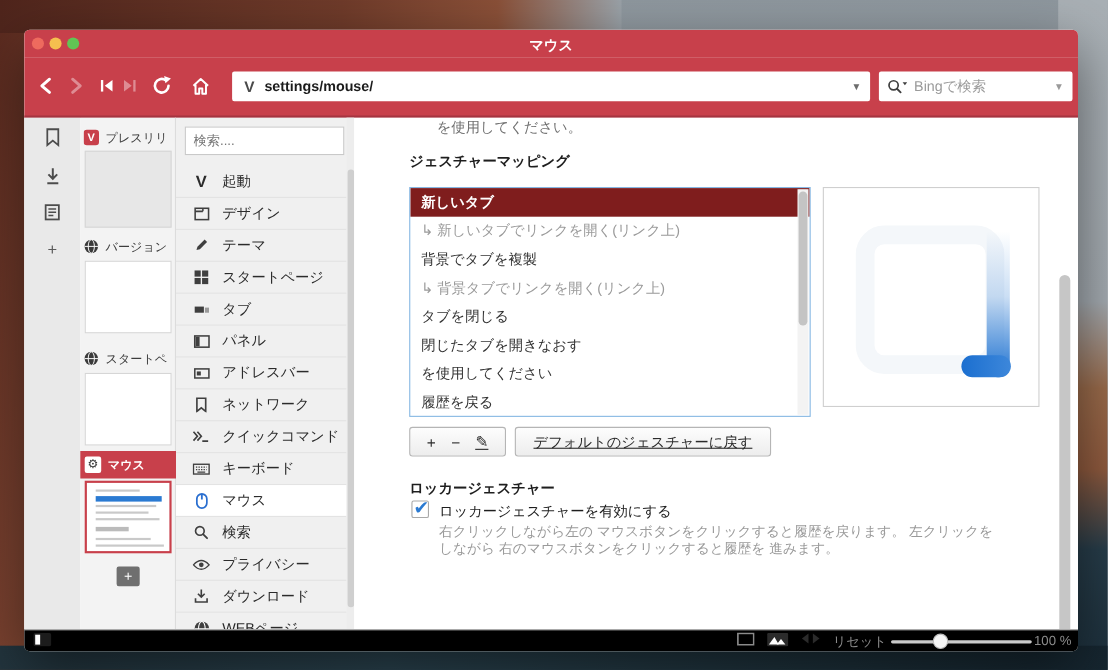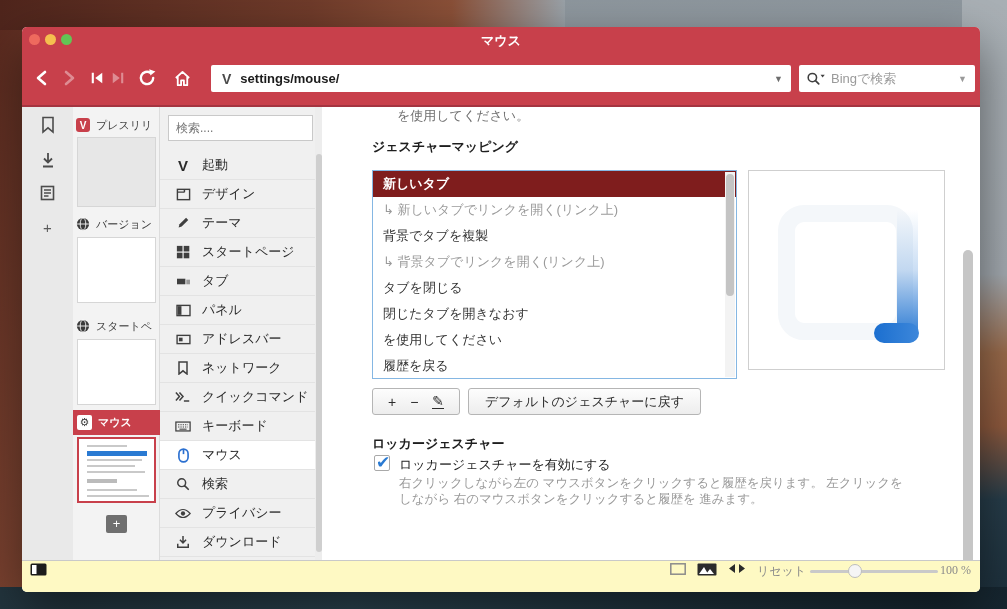--- a/index.html
+++ b/index.html
@@ -79,33 +79,33 @@
   .pv-square { position:absolute; left:29px; top:34px; width:135px; height:135px; border:17px solid #f4f7fa; border-radius:26px; }
   .pv-vbar { position:absolute; left:148px; top:39px; width:21px; height:133px; border-radius:0 0 10px 10px;
     background:linear-gradient(180deg, rgba(46,124,212,0) 0%, rgba(46,124,212,.25) 45%, #2e7cd4 95%); }
   .pv-cap { position:absolute; left:125px; top:152px; width:45px; height:20px; border-radius:10px;
     background:linear-gradient(90deg,#1b6fd0,#3d87da); }
   .btnrow { position:absolute; top:281px; left:50px; display:flex; gap:8px; }
   .btn { height:27px; background:linear-gradient(180deg,#fdfdfd,#ededed); border:1px solid #b5b5b5; border-radius:3px;
     font-size:13px; color:#2b2b2b; display:flex; align-items:center; justify-content:center; font-family:inherit; }
   .btn-group { width:88px; gap:14px; }
   .btn-group span { font-size:14px; color:#2b2b2b; }
-  .btn-restore { padding:0 16px; }
+  .btn-restore { padding:0 16px;text-decoration:underline; }
   .edit-glyph { border-bottom:1.5px solid #2b2b2b; line-height:13px; }
   .rocker-head { top:328px; }
   .checkrow { position:absolute; left:52px; top:348px; display:flex; align-items:flex-start; gap:9px; }
   .checkbox { width:16px; height:16px; background:#fff; border:1px solid #a9a9a9; border-radius:2px; position:relative; flex:0 0 16px; }
   .checkbox .mark { position:absolute; left:1px; top:-4px; color:#2a7ad2; font-size:17px; font-weight:bold; }
   .checklabel { font-size:13px; color:#1e1e1e; margin-top:1px; }
   .rocker-desc { position:absolute; left:77px; top:368px; width:512px; font-size:12.5px; color:#9a9a9a; line-height:16px; }
   .pagescroll { position:absolute; left:641px; top:63px; width:11px; height:427px; }
   .pagescroll-thumb { position:absolute; left:0; top:80px; width:10px; height:347px; background:#c6c6c6; border-radius:5px; }
 
   
-  .statusbar { position:absolute; left:0; bottom:0; width:100%; height:32px; background:#fef9c3; border-top:1px solid #c9c9c9;font-family:Liberation Serif, serif; }
+  .statusbar { position:absolute; left:0; bottom:0; width:100%; height:20px; background:#000000; border-top:1px solid #c9c9c9; }
   .sb-item { position:absolute; top:2px; display:flex; align-items:center; }
   .sb-reset { font-size:12px; color:#8b8b8b; }
   .slider-track { position:absolute; left:788px; top:9px; width:128px; height:3px; background:#c9c9c9; border-radius:2px; }
   .slider-thumb { position:absolute; left:38px; top:-6px; width:14px; height:14px; background:#f5f5f5; border:1px solid #bdbdbd; border-radius:50%; }
   .sb-zoom { font-size:12px; color:#8b8b8b; }
 </style>
 </head>
 <body>
 
 <div class="wall"></div>

